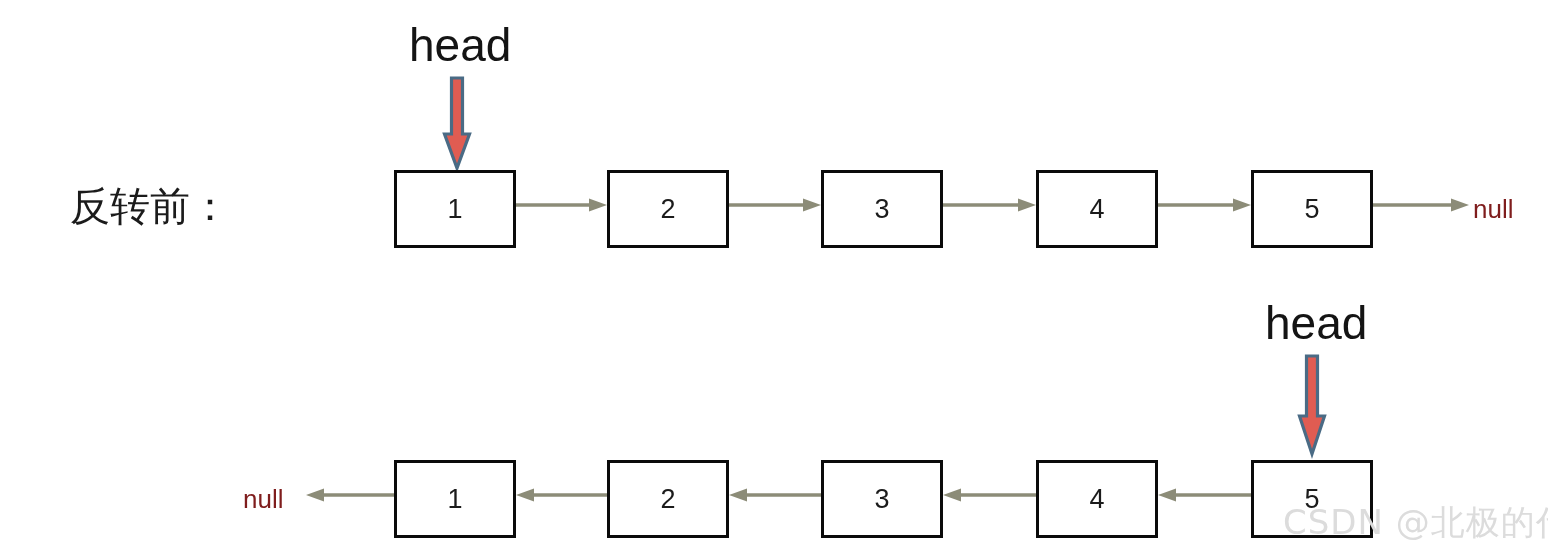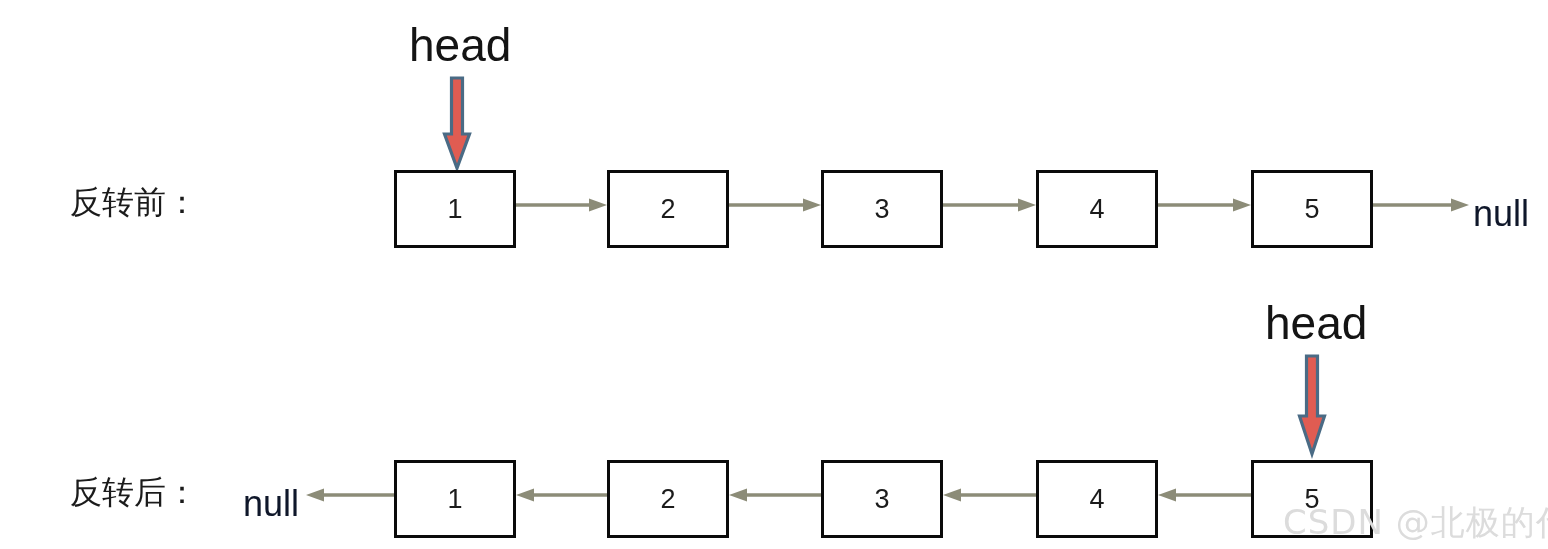--- a/index.html
+++ b/index.html
@@ -13,21 +13,21 @@
   #canvas {
     position: relative;
     width: 1548px;
     height: 549px;
     background: #ffffff;
     overflow: hidden;
   }
   .row-label {
     position: absolute;
     font-family: "DejaVu Sans", sans-serif;
-    font-size: 32px;
+    font-size: 40px;
     color: #1b1b1b;
     white-space: nowrap;
     line-height: 1;
   }
   .node {
     position: absolute;
     width: 122px;
     height: 78px;
     border: 3px solid #0a0a0a;
     background: #ffffff;
@@ -35,22 +35,22 @@
     display: flex;
     align-items: center;
     justify-content: center;
     font-family: "Liberation Sans", sans-serif;
     font-size: 27px;
     color: #1b1b1b;
   }
   .null-text {
     position: absolute;
     font-family: "Liberation Sans", sans-serif;
-    font-size: 36px;
-    color: #0f172a;
+    font-size: 26px;
+    color: #7f1d1d;
     white-space: nowrap;
     line-height: 1;
   }
   .head-text {
     position: absolute;
     font-family: "Liberation Sans", sans-serif;
     font-size: 46px;
     color: #141414;
     white-space: nowrap;
     line-height: 1;
@@ -108,21 +108,20 @@
     <line x1="0" y1="9" x2="77" y2="9" stroke="#8c8c78" stroke-width="3.4"></line>
     <path d="M93 9 L75 2.5 L75 15.5 Z" fill="#8c8c78"></path>
   </svg>
   <svg class="link-svg" style="left:1373px; top:196px;" width="96" height="18" viewBox="0 0 96 18">
     <line x1="0" y1="9" x2="80" y2="9" stroke="#8c8c78" stroke-width="3.4"></line>
     <path d="M96 9 L78 2.5 L78 15.5 Z" fill="#8c8c78"></path>
   </svg>
 
   <div class="null-text" style="left:1473px; top:196px;">null</div>
 
-  <div class="row-label" style="left:70px; top:476px;">反转后：</div>
 
   <div class="head-text" style="left:1265px; top:300px;">head</div>
 
   <svg class="head-svg" style="left:1295px; top:354px;" width="34" height="104" viewBox="0 0 34 104">
     <path d="M11.5 2 L22.5 2 L22.5 62 L29.5 62 L17 100 L4.5 62 L11.5 62 Z" fill="#e05c52" stroke="#4a6b85" stroke-width="3.2" stroke-linejoin="miter"></path>
   </svg>
 
   <div class="node" style="left:394px; top:460px;">1</div>
   <div class="node" style="left:607px; top:460px;">2</div>
   <div class="node" style="left:821px; top:460px;">3</div>

